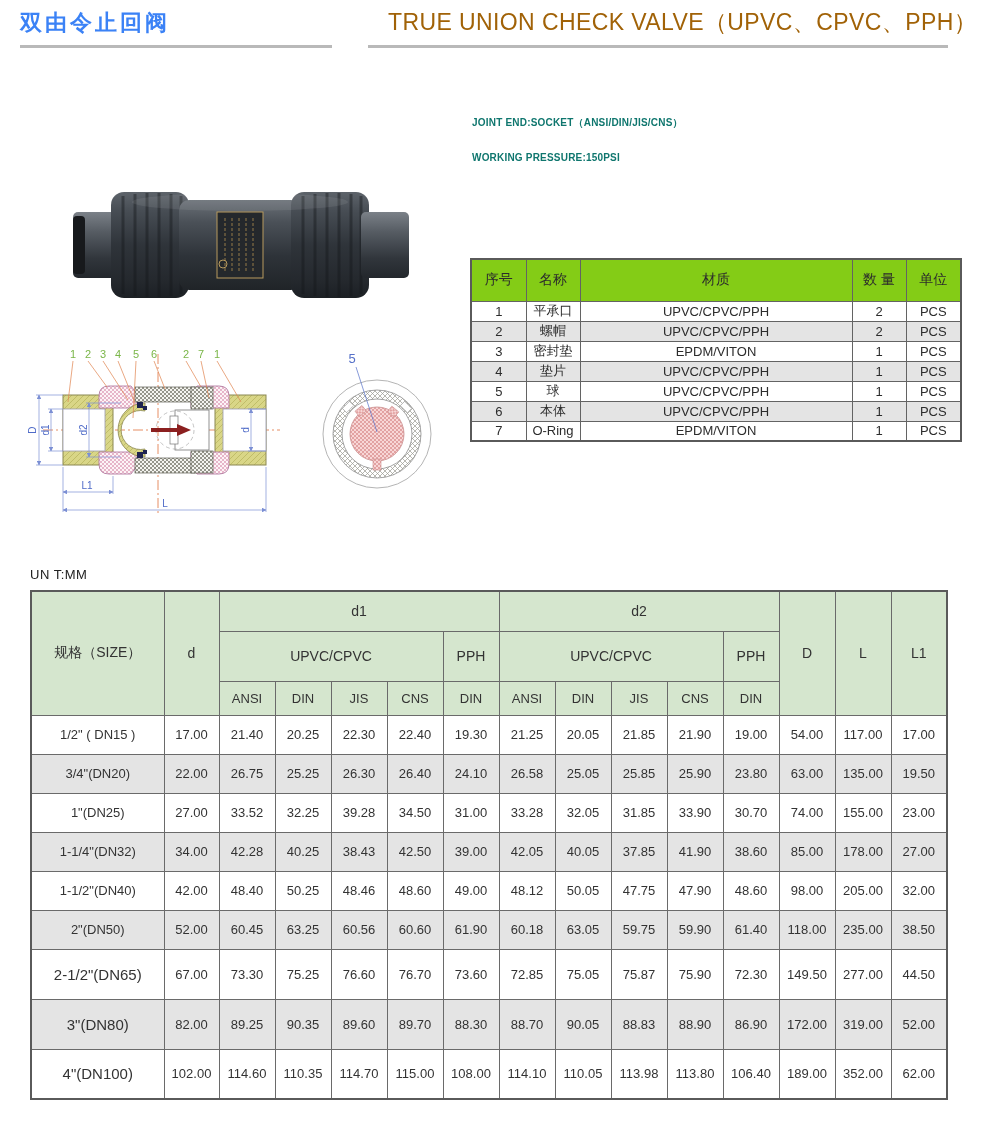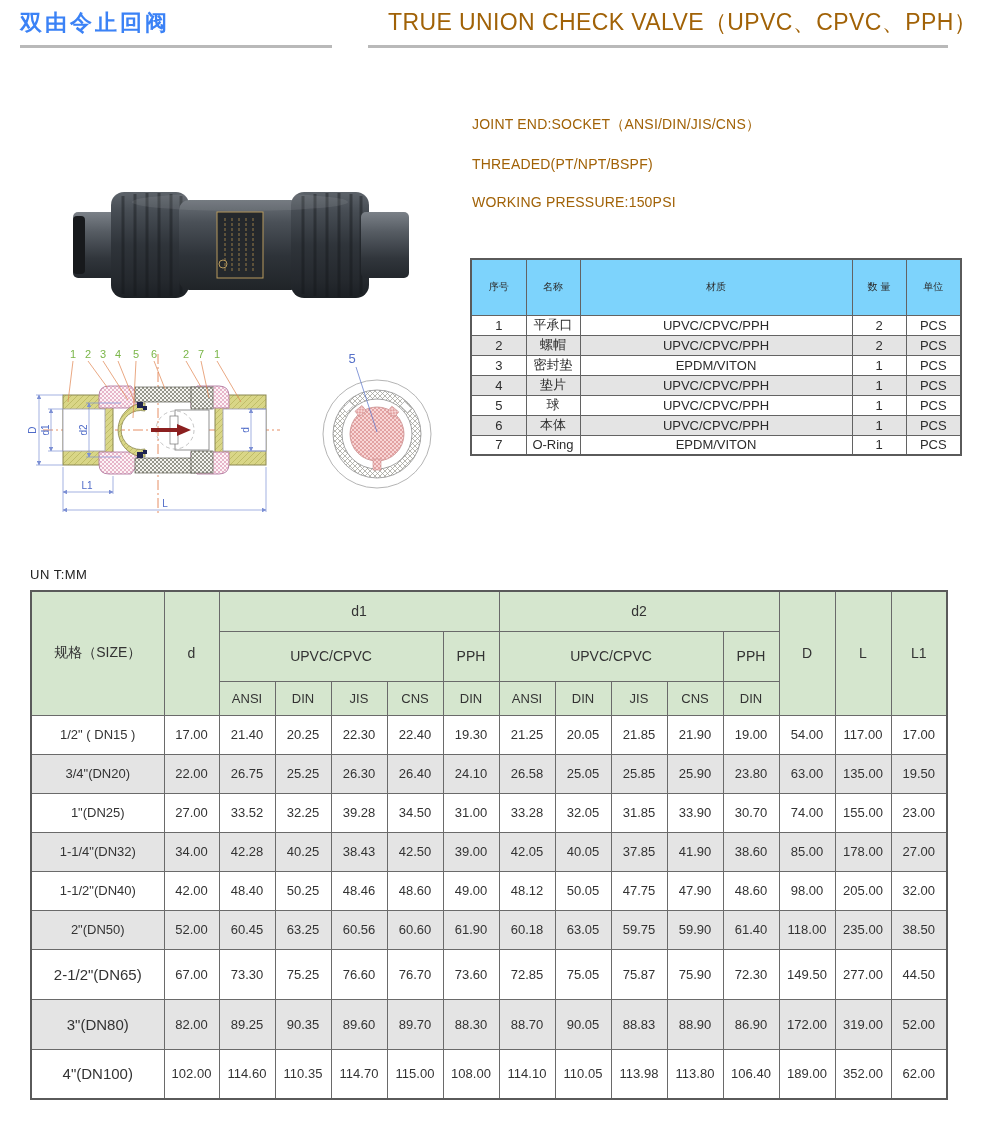--- a/index.html
+++ b/index.html
@@ -11,32 +11,32 @@
   .zh-title { position:absolute; left:20px; top:8px; font-size:22px; font-weight:bold;
               color:#3b82f6; letter-spacing:3px; white-space:nowrap; }
   .en-title { position:absolute; left:368px; top:7px; font-size:23px; color:#a16207;
               letter-spacing:0.4px; white-space:nowrap;margin-left:20px; }
   .rule { position:absolute; height:3px; background:#b9b9b9; }
   .rule-zh { left:20px; top:45px; width:312px; }
   .rule-en { left:368px; top:45px; width:580px; }
 
   
   .specs { position:absolute; left:472px; top:116px; }
-  .specs div { font-size:14px; font-weight:normal; color:#a16207; margin-bottom:22px;
+  .specs div { font-size:10px; font-weight:bold; color:#0f766e; margin-bottom:22px;
                letter-spacing:0.2px; white-space:nowrap; }
 
   
   table { border-collapse:collapse; table-layout:fixed; }
   th, td { text-align:center; vertical-align:middle; overflow:hidden; }
 
   
   .parts { position:absolute; left:470px; top:258px; width:490px; border:2px solid #5a5a5a;
            font-size:13px; color:#2c2c2c; }
-  .parts th { background:#7dd3fc; font-weight:normal; height:56px;
-              border:1px solid #636363; font-size:10px; }
+  .parts th { background:#84cc16; font-weight:normal; height:42px;
+              border:1px solid #636363; font-size:14px; }
   .parts td { height:20px; border:1px solid #636363; background:#fff; }
   .parts tr.alt td { background:#e4e4e4; }
 
   
   .unit-note { position:absolute; left:30px; top:567px; width:918px; text-align:left;
                font-size:13px; font-weight:normal; color:#222; letter-spacing:0.5px; }
 
   
   .dim { position:absolute; left:30px; top:590px; width:918px; border:2px solid #5a5a5a;
          font-size:13px; color:#333; }
@@ -121,21 +121,20 @@
         <line x1="286" y1="42" x2="286" y2="144"></line>
           <line x1="296" y1="44" x2="296" y2="142"></line>
       </g>
       <rect x="296" y="60" width="48" height="66" rx="5" fill="url(#gSpigot)"></rect>
       <ellipse cx="175" cy="50" rx="108" ry="9" fill="#ffffff" opacity="0.08"></ellipse>
     </g>
   </svg>
 
   <div class="specs">
     <div>JOINT END:SOCKET（ANSI/DIN/JIS/CNS）</div>
-    <div>THREADED(PT/NPT/BSPF)</div>
     <div>WORKING PRESSURE:150PSI</div>
   </div>
 
   <table class="parts">
     <colgroup>
       <col style="width:55px">
         <col style="width:54px">
         <col style="width:272px">
       <col style="width:54px">
         <col style="width:55px">

